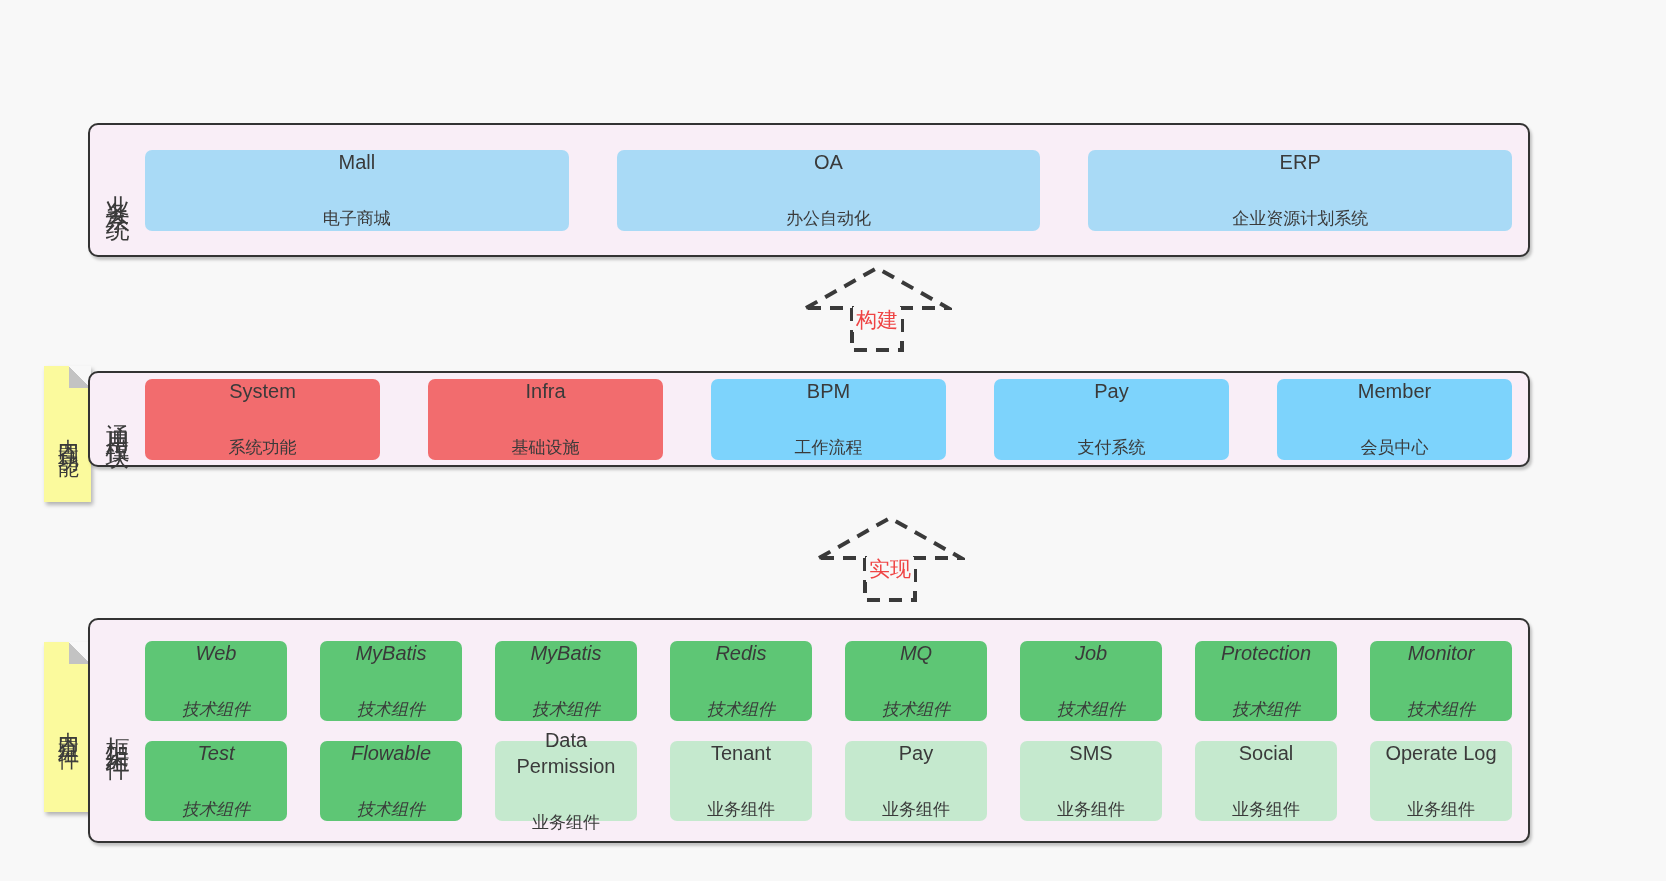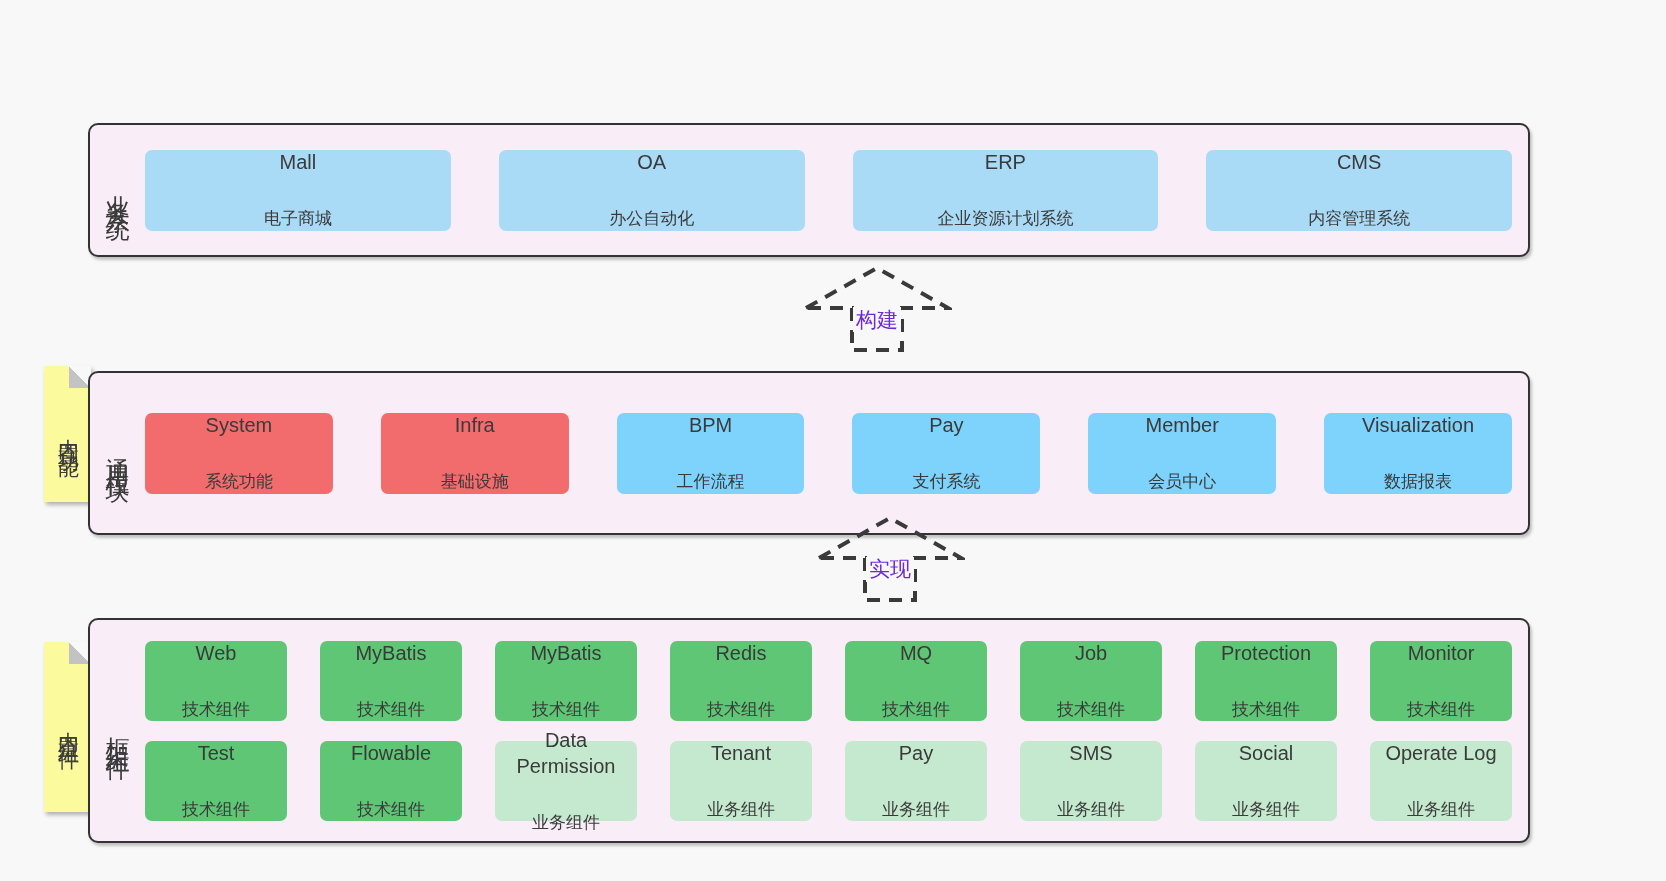--- a/index.html
+++ b/index.html
@@ -9,42 +9,42 @@
     font-family:"Liberation Sans","DejaVu Sans",sans-serif;
   }
   
   .panel{
     position:absolute;left:88px;width:1442px;box-sizing:border-box;
     background:#f9eef7;border:2px solid #333;border-radius:10px;
     box-shadow:2px 3px 3px rgba(0,0,0,.22);
     display:flex;align-items:stretch;padding:0 16px 0 0;z-index:2;
   }
   .panel-1{top:123px;height:134px;}
-  .panel-2{top:371px;height:164px;}
+  .panel-2{top:371px;height:96px;}
   .panel-3{top:618px;height:225px;}
   .panel-title{
     width:55px;display:flex;align-items:center;justify-content:center;
     writing-mode:vertical-rl;text-orientation:upright;
     font-size:24px;letter-spacing:7px;color:#3a3a3a;
   }
   .boxes{flex:1;display:flex;flex-direction:column;justify-content:center;gap:20px;}
   .box-row{display:flex;gap:48px;}
   .panel-3 .box-row{gap:33px;}
   .box{
     flex:1;height:81px;border-radius:7px;
     display:flex;flex-direction:column;align-items:center;justify-content:center;
     text-align:center;padding:2px;box-sizing:border-box;
   }
   .panel-3 .box{height:80px;}
   .box-name{font-size:20px;line-height:26px;}
   .box-desc{font-size:17px;line-height:24px;margin-top:32px;}
   .blue{background:#a9daf6;}
   .red{background:#f26c6e;}
   .pink{background:#7dd3fc;}
-  .green{background:#5ec675;}
+  .green{background:#5ec675;font-style:italic;}
   .lightgreen{background:#c5e9ce;}
   
   .tag{
     position:absolute;left:44px;width:47px;background:#fbfa9d;
     box-shadow:2px 3px 4px rgba(0,0,0,.28);
     display:flex;align-items:center;justify-content:center;z-index:1;
   }
   .tag-1{top:366px;height:136px;}
   .tag-2{top:642px;height:170px;}
   .tag-text{
@@ -56,21 +56,21 @@
     background:linear-gradient(to bottom left,#f8f8f8 50%,#c3c3c3 50.5%);
   }
   
   .arrow{position:absolute;width:150px;height:92px;z-index:3;}
   .arrow-1{left:802px;top:262px;}
   .arrow-2{left:815px;top:512px;font-family:Liberation Serif, serif;}
   .arrow svg{display:block;}
   .arrow-label{
     position:absolute;top:45px;left:50%;transform:translateX(-50%);
     background:#f8f8f8;font-size:21px;line-height:25px;
-    padding:0 3px;color:#6d28d9;white-space:nowrap;
+    padding:0 3px;color:#ef4444;white-space:nowrap;
   }
 </style>
 </head>
 <body>
 
 <div class="tag tag-1">
   <span class="tag-text">内置功能</span>
   <span class="fold"></span>
 </div>
 <div class="tag tag-2">
@@ -86,24 +86,20 @@
         <div class="box-name">Mall</div>
         <div class="box-desc">电子商城</div>
       </div>
       <div class="box blue">
         <div class="box-name">OA</div>
         <div class="box-desc">办公自动化</div>
       </div>
       <div class="box blue">
         <div class="box-name">ERP</div>
         <div class="box-desc">企业资源计划系统</div>
-      </div>
-      <div class="box blue">
-        <div class="box-name">CMS</div>
-        <div class="box-desc">内容管理系统</div>
       </div>
     </div>
   </div>
 </section>
 
 <div class="arrow arrow-1">
   <svg width="150" height="92" viewBox="0 0 150 92">
     <path d="M4 46 L75 6 L146 46 L100 46 L100 88 L50 88 L50 46 Z" fill="none" stroke="#3a3a3a" stroke-width="4" stroke-dasharray="13 9"></path>
   </svg>
   <span class="arrow-label">构建</span>
@@ -126,24 +122,20 @@
         <div class="box-desc">工作流程</div>
       </div>
       <div class="box pink">
         <div class="box-name">Pay</div>
         <div class="box-desc">支付系统</div>
       </div>
       <div class="box pink">
         <div class="box-name">Member</div>
         <div class="box-desc">会员中心</div>
       </div>
-      <div class="box pink">
-        <div class="box-name">Visualization</div>
-        <div class="box-desc">数据报表</div>
-      </div>
     </div>
   </div>
 </section>
 
 <div class="arrow arrow-2">
   <svg width="150" height="92" viewBox="0 0 150 92">
     <path d="M4 46 L75 6 L146 46 L100 46 L100 88 L50 88 L50 46 Z" fill="none" stroke="#3a3a3a" stroke-width="4" stroke-dasharray="13 9"></path>
   </svg>
   <span class="arrow-label">实现</span>
 </div>

